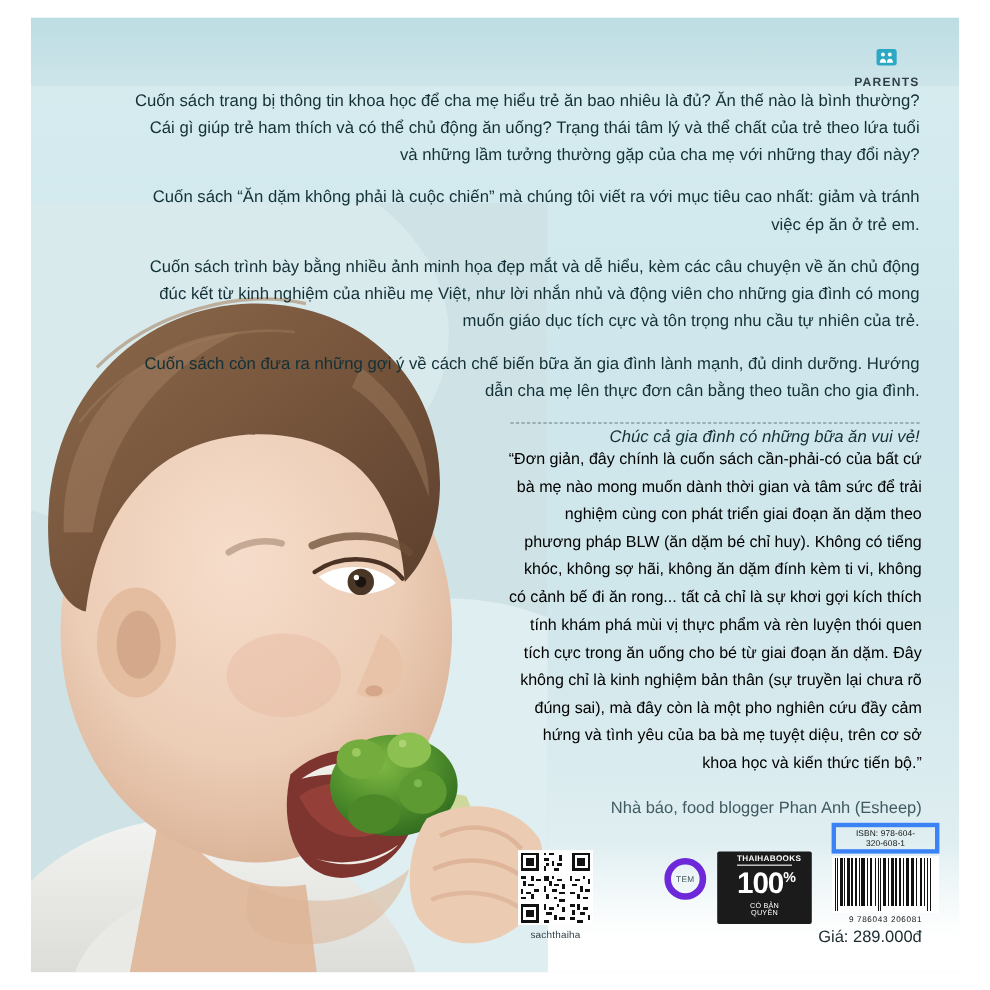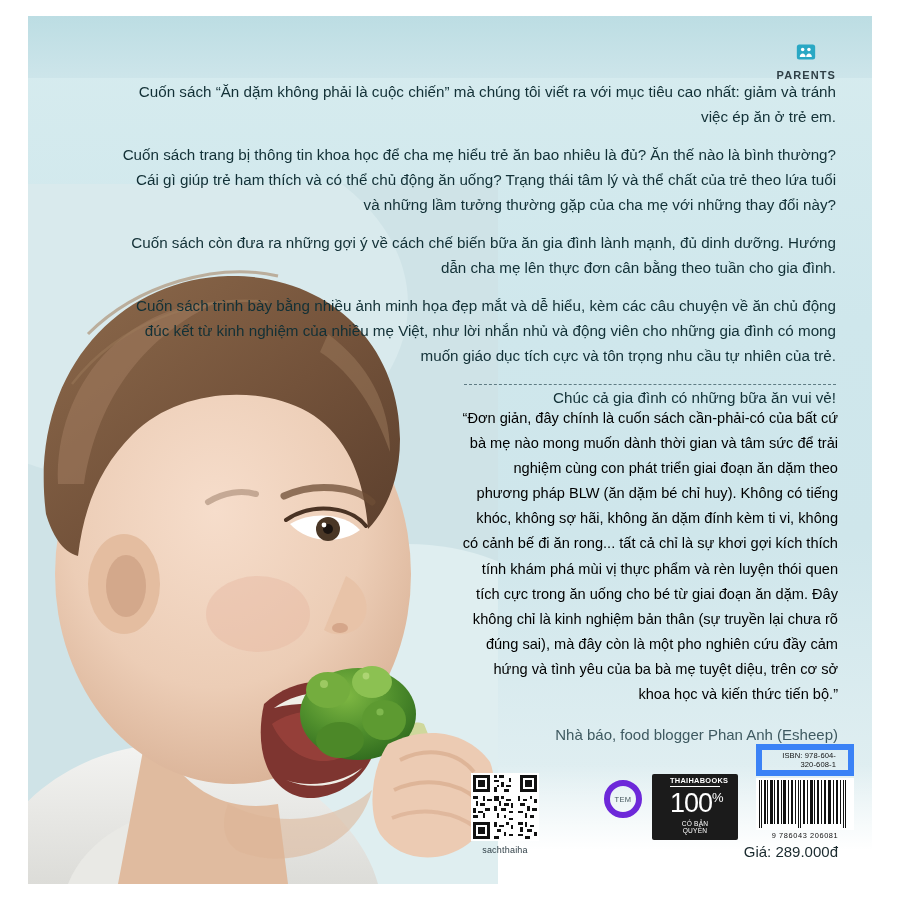--- a/index.html
+++ b/index.html
@@ -98,20 +98,21 @@
     width: 720px;
     text-align: right;
     color: #123036;
     font-size: 15.2px;
     line-height: 1.62;
   }
   .intro p { margin: 0 0 14px 0; }
   .intro p:last-child { margin-bottom: 0; }
   .intro .closing {
     margin-top: 18px;
+    font-style: italic;
   }
 
   .divider {
     position: absolute;
     left: 436px;
     top: 368px;
     width: 372px;
     border-top: 1.5px dashed #4c6a72;
     opacity: .85;
   }
@@ -191,46 +192,45 @@
   .cb-brand {
     font-size: 7.4px;
     letter-spacing: .3px;
     border-bottom: 1px solid #ffffff;
     padding-bottom: 2px;
     margin-bottom: 3px;
     font-weight: bold;
   }
   .cb-num {
     font-size: 27px;
-    font-weight: normal;
+    font-weight: bold;
     letter-spacing: -1px;
     line-height: 1;
   }
   .cb-num sup { font-size: 13px; vertical-align: super; }
   .cb-sub {
     font-size: 6.6px;
     letter-spacing: .2px;
     margin-top: 4px;
   }
 
   .isbn-box {
     position: absolute;
     left: 728px;
     bottom: 44px;
     width: 98px;
     text-align: center;
   }
   .isbn-text {
     font-size: 7.6px;
     color: #111;
-    border: 6px solid #3b82f6;
+    border: 4px solid #3b82f6;
     padding: 1px 12px 1px;
     margin-bottom: 2px;
     letter-spacing: .1px;
-    text-align: right;
   }
   .barcode {
     width: 98px;
     height: 52px;
     display: block;
   }
   .barcode-num {
     font-size: 7.4px;
     color: #111;
     letter-spacing: .6px;
@@ -351,24 +351,24 @@
           <path d="M372 576 C 400 562, 430 568, 446 588" stroke="#d9ab8d" stroke-width="4" fill="none" opacity=".7"></path>
           <path d="M366 606 C 396 592, 430 598, 450 616" stroke="#d9ab8d" stroke-width="4" fill="none" opacity=".7"></path>
           <path d="M364 634 C 394 622, 428 628, 448 644" stroke="#d9ab8d" stroke-width="4" fill="none" opacity=".6"></path>
 
           <path d="M200 620 C 250 646, 310 636, 344 606 C 330 660, 270 688, 212 668 C 196 660, 192 640, 200 620 Z" fill="#dcb496" opacity=".55"></path>
         </g>
       </svg>
     </div>
 
     <div class="intro">
+      <p>Cuốn sách trang bị thông tin khoa học để cha mẹ hiểu trẻ ăn bao nhiêu là đủ? Ăn thế nào là bình thường? Cái gì giúp trẻ ham thích và có thể chủ động ăn uống? Trạng thái tâm lý và thể chất của trẻ theo lứa tuổi và những lầm tưởng thường gặp của cha mẹ với những thay đổi này?</p>
       <p>Cuốn sách “Ăn dặm không phải là cuộc chiến” mà chúng tôi viết ra với mục tiêu cao nhất: giảm và tránh việc ép ăn ở trẻ em.</p>
-      <p>Cuốn sách trang bị thông tin khoa học để cha mẹ hiểu trẻ ăn bao nhiêu là đủ? Ăn thế nào là bình thường? Cái gì giúp trẻ ham thích và có thể chủ động ăn uống? Trạng thái tâm lý và thể chất của trẻ theo lứa tuổi và những lầm tưởng thường gặp của cha mẹ với những thay đổi này?</p>
+      <p>Cuốn sách trình bày bằng nhiều ảnh minh họa đẹp mắt và dễ hiểu, kèm các câu chuyện về ăn chủ động đúc kết từ kinh nghiệm của nhiều mẹ Việt, như lời nhắn nhủ và động viên cho những gia đình có mong muốn giáo dục tích cực và tôn trọng nhu cầu tự nhiên của trẻ.</p>
       <p>Cuốn sách còn đưa ra những gợi ý về cách chế biến bữa ăn gia đình lành mạnh, đủ dinh dưỡng. Hướng dẫn cha mẹ lên thực đơn cân bằng theo tuần cho gia đình.</p>
-      <p>Cuốn sách trình bày bằng nhiều ảnh minh họa đẹp mắt và dễ hiểu, kèm các câu chuyện về ăn chủ động đúc kết từ kinh nghiệm của nhiều mẹ Việt, như lời nhắn nhủ và động viên cho những gia đình có mong muốn giáo dục tích cực và tôn trọng nhu cầu tự nhiên của trẻ.</p>
       <p class="closing">Chúc cả gia đình có những bữa ăn vui vẻ!</p>
     </div>
 
     <div class="divider"></div>
 
     <div class="quote">“Đơn giản, đây chính là cuốn sách cần-phải-có của bất cứ bà mẹ nào mong muốn dành thời gian và tâm sức để trải nghiệm cùng con phát triển giai đoạn ăn dặm theo phương pháp BLW (ăn dặm bé chỉ huy). Không có tiếng khóc, không sợ hãi, không ăn dặm đính kèm ti vi, không có cảnh bế đi ăn rong... tất cả chỉ là sự khơi gợi kích thích tính khám phá mùi vị thực phẩm và rèn luyện thói quen tích cực trong ăn uống cho bé từ giai đoạn ăn dặm. Đây không chỉ là kinh nghiệm bản thân (sự truyền lại chưa rõ đúng sai), mà đây còn là một pho nghiên cứu đầy cảm hứng và tình yêu của ba bà mẹ tuyệt diệu, trên cơ sở khoa học và kiến thức tiến bộ.”</div>
     <div class="attrib">Nhà báo, food blogger Phan Anh (Esheep)</div>
 
     <div class="qr">
       <svg class="qr-img" viewBox="0 0 29 29" shape-rendering="crispEdges">

